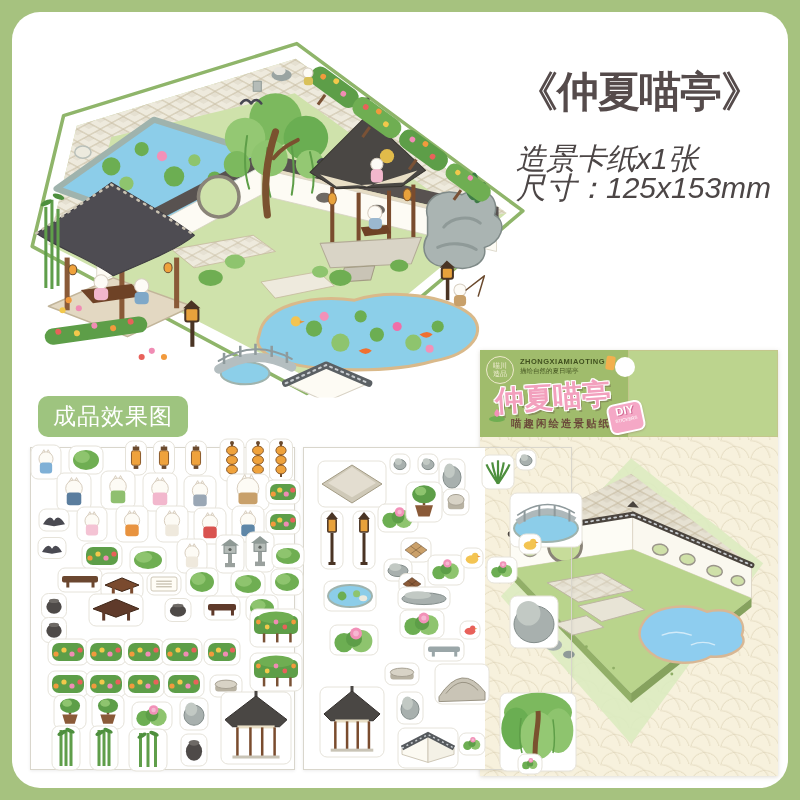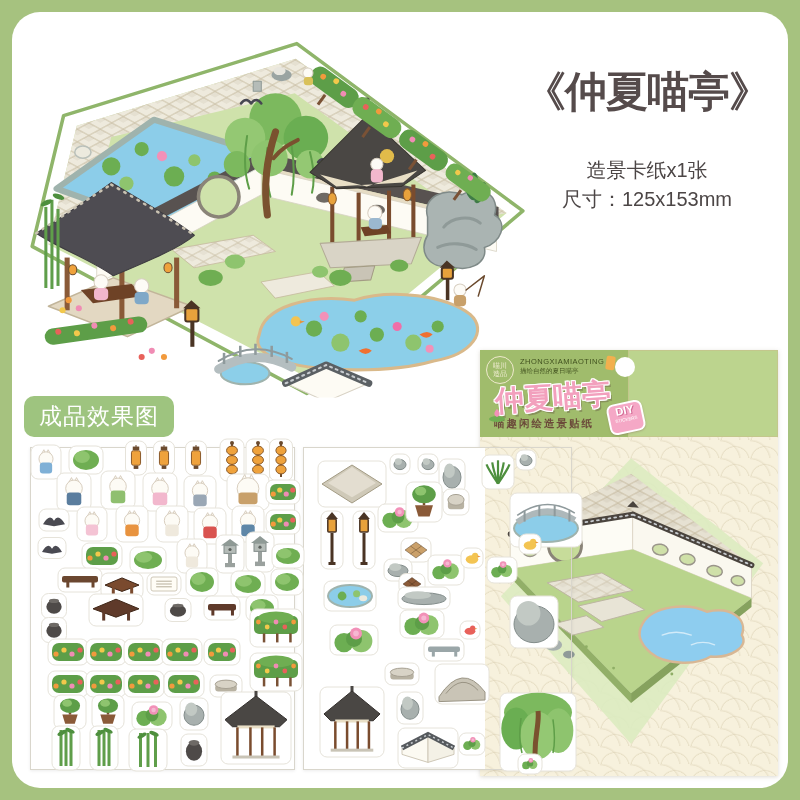--- a/index.html
+++ b/index.html
@@ -3,52 +3,52 @@
 <meta charset="utf-8">
 <style>
   html,body{margin:0;padding:0;}
   body{width:800px;height:800px;position:relative;overflow:hidden;
        font-family:"Liberation Sans","DejaVu Sans",sans-serif;
        background:#a6c27f;}
   #card{position:absolute;left:12px;top:12px;width:776px;height:776px;
         background:#ffffff;border-radius:28px;}
   .abs{position:absolute;}
   
-  #info{left:516px;top:64px;width:262px;text-align:center;color:#554b4b;z-index:6;}
+  #info{left:516px;top:64px;width:262px;color:#554b4b;z-index:6;}
   #info .title{font-size:42px;font-weight:bold;letter-spacing:-1px;white-space:nowrap;}
-  #info .specs{margin-top:36px;font-size:20px;line-height:29px;color:#4c4646;font-weight:500;}
+  #info .specs{margin-top:24px;font-size:30px;line-height:29px;color:#4c4646;font-weight:500;font-style:italic;}
   #info .gap{height:17px;}
   
-  #effect-label{left:24px;top:396px;background:#9ec47f;color:#ffffff;
+  #effect-label{left:38px;top:396px;background:#9ec47f;color:#ffffff;
         font-size:23px;padding:5px 15px;border-radius:10px;z-index:6;letter-spacing:1px;text-align:right;}
   
   #package{left:480px;top:350px;width:298px;height:426px;z-index:10;
      background-color:#f7f1dd;
      background-image:
        radial-gradient(circle at 50% 115%, rgba(0,0,0,0) 52%, rgba(191,176,138,.28) 54%, rgba(0,0,0,0) 60%),
        radial-gradient(circle at 0% 115%, rgba(0,0,0,0) 52%, rgba(191,176,138,.22) 54%, rgba(0,0,0,0) 60%);
      background-size:30px 18px;
      box-shadow:0 1px 4px rgba(120,110,80,.25);}
   #pkg-header{position:absolute;left:0;top:0;width:298px;height:87px;background:#a0bc6c;overflow:hidden;}
   #pkg-art{position:absolute;left:148px;top:0;width:150px;height:87px;overflow:hidden;background:#bcd48e;}
   #hang-hole{position:absolute;left:135px;top:7px;width:20px;height:20px;border-radius:50%;
      background:#ffffff;z-index:5;}
   #stamp{position:absolute;left:6px;top:6px;width:26px;height:26px;border:1.5px solid #efe9cd;
      border-radius:50%;color:#f3eed6;font-size:7px;line-height:8px;text-align:center;
      display:flex;flex-direction:column;justify-content:center;}
-  #pinyin{position:absolute;left:40px;top:7px;font-size:7.5px;font-weight:normal;color:#41511f;
+  #pinyin{position:absolute;left:40px;top:7px;font-size:7.5px;font-weight:bold;color:#41511f;
      letter-spacing:.5px;white-space:nowrap;text-align:center;}
   #tagline{position:absolute;left:40px;top:17px;font-size:6.5px;color:#41511f;white-space:nowrap;}
   #mini-tag{position:absolute;left:126px;top:6px;width:9px;height:14px;background:#f2b04e;
      border-radius:2px;transform:rotate(8deg);}
   #pkg-title{position:absolute;left:2px;top:28px;width:142px;text-align:center;
      font-size:29px;font-weight:bold;color:#f2a0bd;transform:rotate(-4deg);white-space:nowrap;
      text-shadow:-1px 0 #fff,1px 0 #fff,0 -1px #fff,0 1px #fff,-1px -1px #fff,
         1px 1px #fff,1px -1px #fff,-1px 1px #fff,2px 3px 0 rgba(90,70,60,.35);}
-  #pkg-sub{position:absolute;left:14px;top:67px;font-size:10.5px;font-weight:bold;color:#6b4a3a;
+  #pkg-sub{position:absolute;left:31px;top:67px;font-size:10.5px;font-weight:bold;color:#6b4a3a;
      letter-spacing:2px;white-space:nowrap;}
   #diy-badge{position:absolute;left:128px;top:52px;width:32px;height:27px;background:#f5a8c6;
      border:2px solid #ffffff;border-radius:7px;transform:rotate(-12deg);text-align:center;
      color:#ffffff;z-index:4;box-shadow:0 1px 2px rgba(120,80,80,.3);}
   #diy-badge .d1{font-size:11px;font-weight:bold;line-height:13px;text-shadow:1px 1px 0 #d36e97;}
   #diy-badge .d2{font-size:4.5px;line-height:5px;text-transform:uppercase;}
   .lotus-deco{position:absolute;left:8px;top:58px;width:18px;height:14px;}
   
   .sheet{position:absolute;background:#ffffff;border:1px solid #d9d6cc;z-index:20;
      box-shadow:0 1px 3px rgba(0,0,0,.08);}

